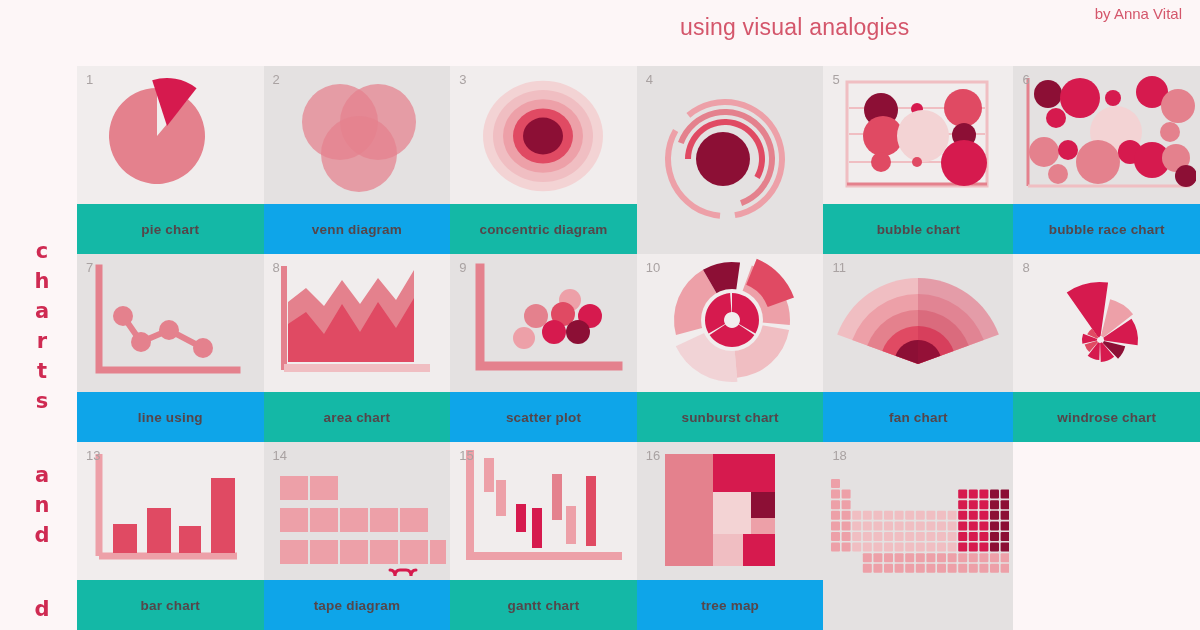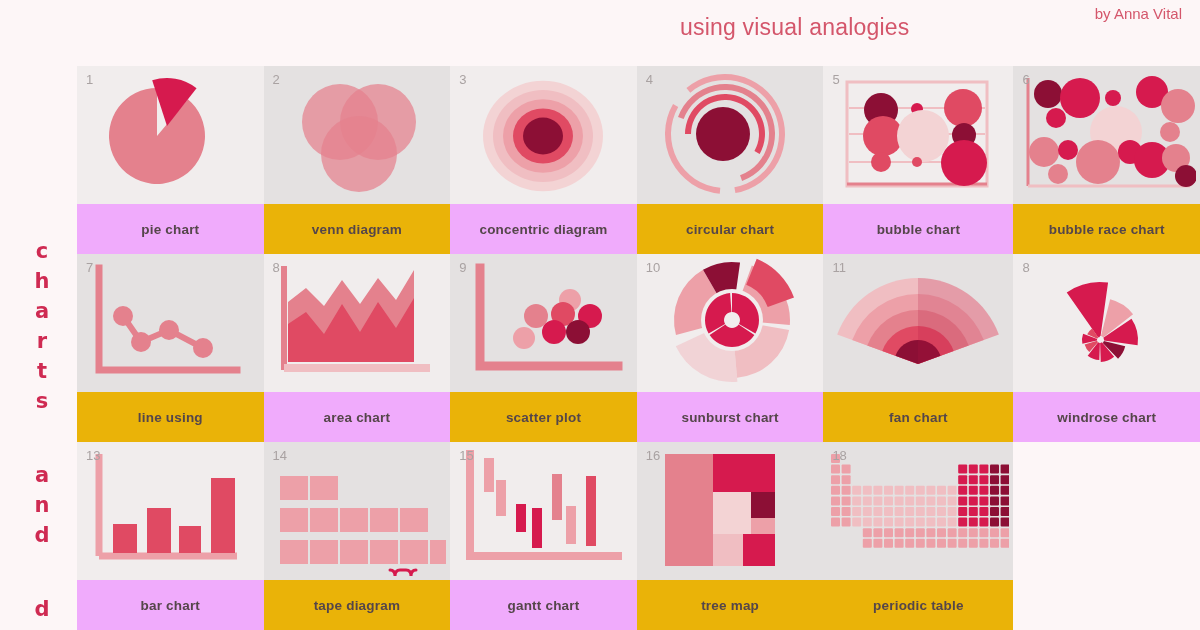--- a/index.html
+++ b/index.html
@@ -55,22 +55,22 @@
     font-family: "Liberation Sans", sans-serif;
   }
   .lab {
     height: 50px; display: flex; align-items: center; justify-content: center;
     font-size: 13.5px; font-weight: 700; color: #55464a;
     letter-spacing: .2px;
   }
   
   .tintA .art { background: #e4e1e1; }
   .tintB .art { background: #f1eded; }
-  .tintA .lab { background: #eab308; }
-  .tintB .lab { background: #f0abfc; }
+  .tintA .lab { background: #0ea5e9; }
+  .tintB .lab { background: #14b8a6; }
 </style>
 </head>
 <body>
 
 <div id="root">
 
   <div class="header">
     <div class="title">using visual analogies</div>
     <div class="byline">by Anna Vital</div>
   </div>
@@ -130,21 +130,20 @@
         <div class="art">
           <div class="num">4</div>
           <svg viewBox="0 0 170 130" width="170" height="130">
             <path d="M 41.43274341880764 18.037333412861322 A 60 60 0 1 1 90.41889066001582 123.08846518073248 L 89.37700159401425 117.17961866265924 A 54 54 0 1 0 45.28946907692688 22.633600071575188 Z" fill="#eda0a8"></path>
             <path d="M 33.015368960704585 46.898992833716555 A 50 50 0 1 1 97.10100716628344 110.98463103929541 L 95.04888630632942 105.34647531457998 A 44 44 0 1 0 38.65352468542003 48.95111369367057 Z" fill="#e4818d"></path>
             <path d="M 40 63.99999999999999 A 40 40 0 1 1 114.64101615137756 84 L 109.44486372867092 81 A 34 34 0 1 0 46 63.99999999999999 Z" fill="#e04a63"></path>
             <path d="M 74.77065543514051 123.77168188550473 A 60 60 0 0 1 28.038475772933687 33.99999999999999 L 33.23462819564032 36.99999999999999 A 54 54 0 0 0 75.29358989162645 117.79451369695425 Z" fill="#eda0a8"></path>
             <circle cx="78" cy="64" r="27" fill="#8c0f35"></circle>
           </svg>
         </div>
-        <div class="lab">circular chart</div>
       </div>
       <div class="cell tintB">
         <div class="art">
           <div class="num">5</div>
           <svg viewBox="0 0 170 130" width="170" height="130">
             <rect x="14" y="12" width="140" height="104" fill="none" stroke="#f0bec2" stroke-width="3"></rect>
             <line x1="16" y1="38" x2="152" y2="38" stroke="#f0bec2" stroke-width="2"></line>
             <line x1="16" y1="64" x2="152" y2="64" stroke="#f0bec2" stroke-width="2"></line>
             <line x1="16" y1="92" x2="152" y2="92" stroke="#f0bec2" stroke-width="2"></line>
             <line x1="14" y1="114" x2="154" y2="114" stroke="#e4818d" stroke-width="3"></line>
@@ -467,17 +466,16 @@
             <rect x="110" y="88.8" width="9" height="9" fill="#eda0a8" rx="1"></rect>
             <rect x="120.6" y="88.8" width="9" height="9" fill="#eda0a8" rx="1"></rect>
             <rect x="131.2" y="88.8" width="9" height="9" fill="#eda0a8" rx="1"></rect>
             <rect x="141.79999999999998" y="88.8" width="9" height="9" fill="#eda0a8" rx="1"></rect>
             <rect x="152.4" y="88.8" width="9" height="9" fill="#eda0a8" rx="1"></rect>
             <rect x="163" y="88.8" width="9" height="9" fill="#eda0a8" rx="1"></rect>
             <rect x="173.6" y="88.8" width="9" height="9" fill="#eda0a8" rx="1"></rect>
             <rect x="184.2" y="88.8" width="9" height="9" fill="#eda0a8" rx="1"></rect>
           </svg>
         </div>
-        <div class="lab">periodic table</div>
       </div>
     </div>
 
 </div>
 
 </body></html>

